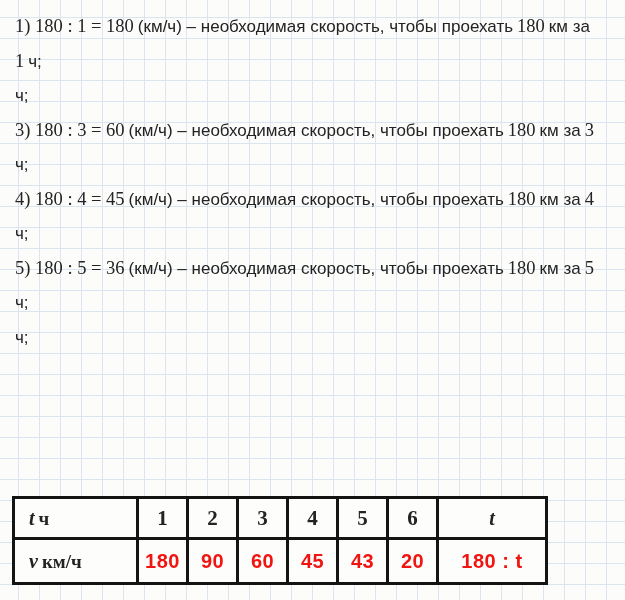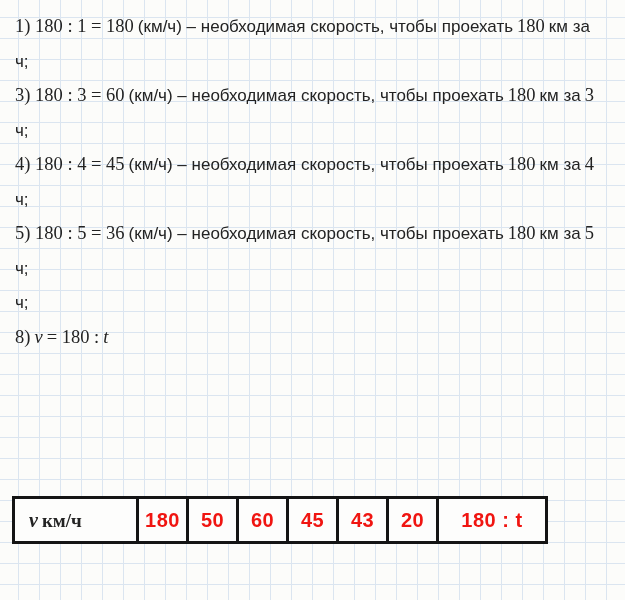--- a/index.html
+++ b/index.html
@@ -62,20 +62,24 @@
 
   <div class="textblock">
 
     <div class="ln">
       <span class="sr">1) 180 : 1 = 180</span>
       <span class="sa">(км/ч) – необходимая скорость, чтобы проехать</span>
       <span class="sr">180</span>
       <span class="sa">км за</span>
       <span class="sr"></span>
     </div>
+    <div class="ln">
+      <span class="sr">1</span>
+      <span class="sa">ч;</span>
+    </div>
 
     <div class="ln">
       <span class="sr"></span>
       <span class="sa">ч;</span>
     </div>
 
     <div class="ln">
       <span class="sr">3) 180 : 3 = 60</span>
       <span class="sa">(км/ч) – необходимая скорость, чтобы проехать</span>
       <span class="sr">180</span>
@@ -110,38 +114,45 @@
       <span class="sr"></span>
       <span class="sa">ч;</span>
     </div>
 
     <div class="ln">
       <span class="sr"></span>
       <span class="sa">ч;</span>
     </div>
 
 
-    <div class="ln">
-      <span class="sr">8)</span>
-      <span class="si">v</span>
-      <span class="sr">= 180 :</span>
-      <span class="si">t</span>
-    </div>
 
   </div>
 
   <table class="tbl">
     <tbody>
+        <tr class="hrow">
+      <td class="lc">
+        <span class="sib">t</span>
+        <span class="srb">ч</span>
+      </td>
+      <td class="c-num hc">1</td>
+      <td class="c-num hc">2</td>
+      <td class="c-num hc">3</td>
+      <td class="c-num hc">4</td>
+      <td class="c-num hc">5</td>
+      <td class="c-num hc">6</td>
+      <td class="c-last sib">t</td>
+    </tr>
     <tr class="vrow">
       <td class="lc">
         <span class="sib">v</span>
         <span class="srb">км/ч</span>
       </td>
       <td class="c-num vc">180</td>
-      <td class="c-num vc">50</td>
+      <td class="c-num vc">90</td>
       <td class="c-num vc">60</td>
       <td class="c-num vc">45</td>
       <td class="c-num vc">43</td>
       <td class="c-num vc">20</td>
       <td class="c-last vc">180 : t</td>
     </tr>
   </tbody>
     </table>
 
 </div>

